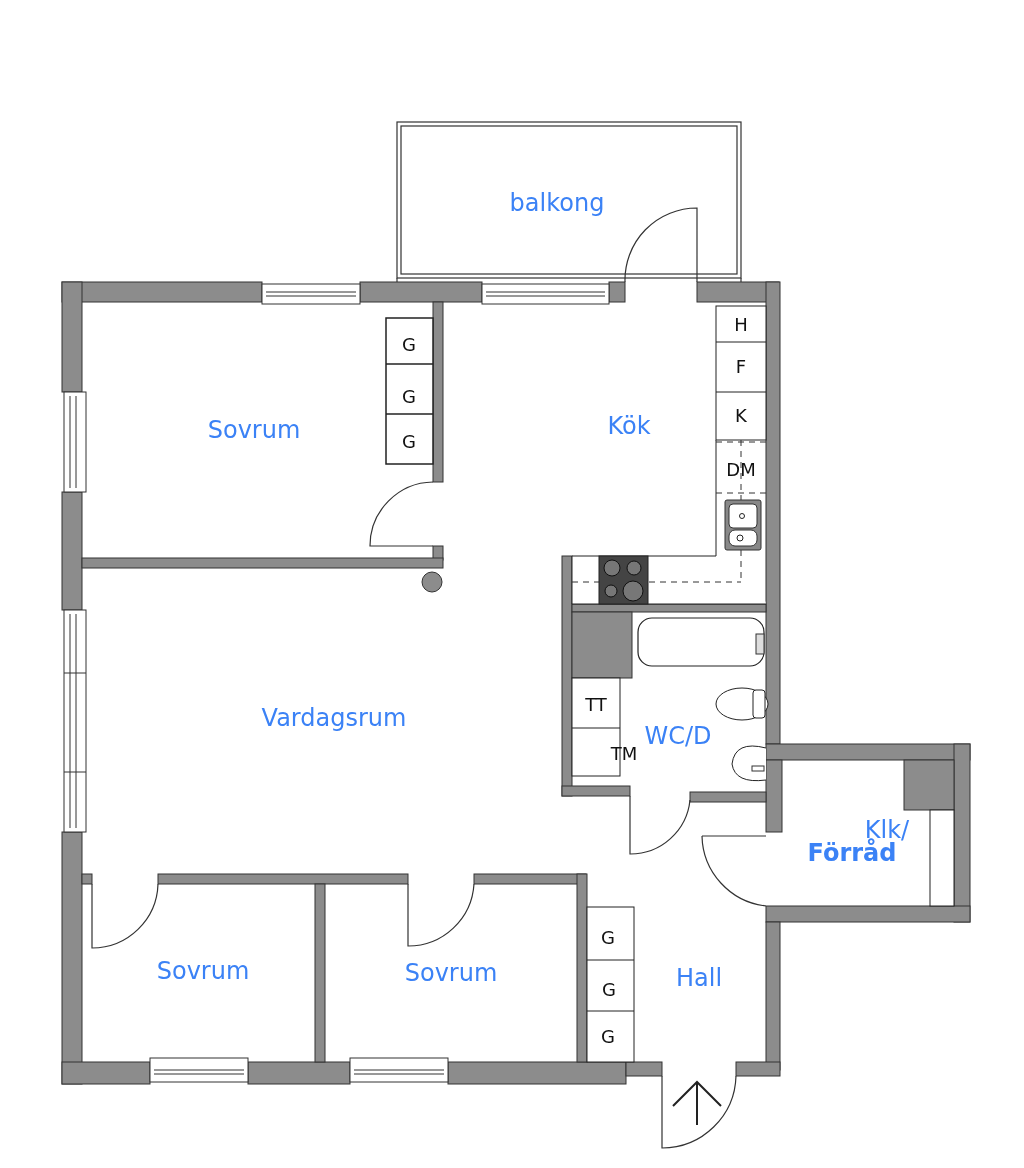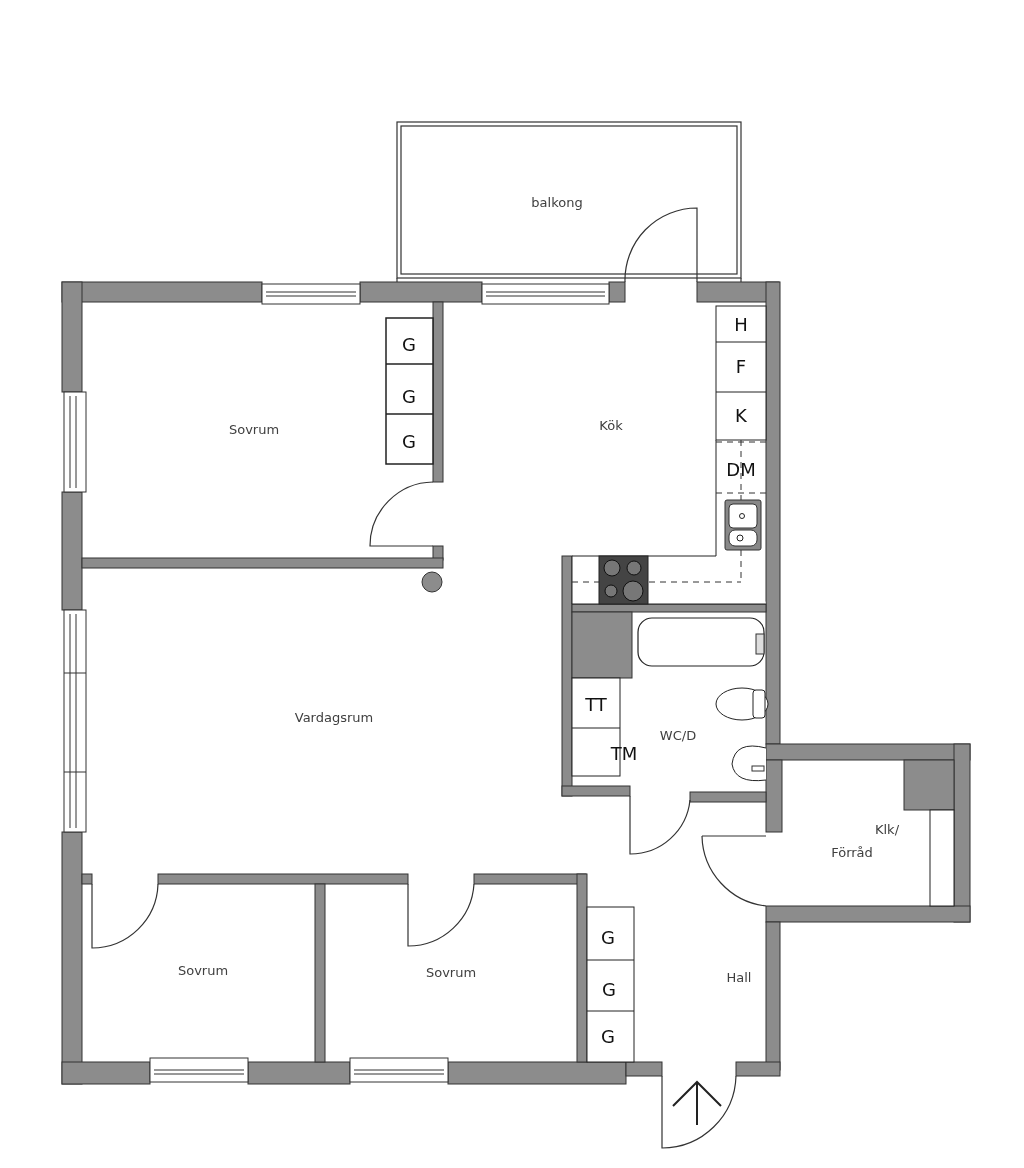--- a/index.html
+++ b/index.html
@@ -1,19 +1,19 @@
 <!DOCTYPE html>
 <html><head>
 <meta charset="utf-8">
 <style>
   html, body { margin:0; padding:0; background:#ffffff; }
   body { width:1024px; height:1168px; position:relative; overflow:hidden;
          font-family:"DejaVu Sans", sans-serif; }
   svg#plan { position:absolute; left:0; top:0; }
-  .lbl { position:absolute; color:#404040; font-size:13px; white-space:nowrap;
+  .lbl { position:absolute; color:#3b82f6; font-size:24px; white-space:nowrap;
          transform:translate(-50%,-50%); text-align:center; line-height:24px; }
   .ap { position:absolute; font-size:18px; color:#111; transform:translate(-50%,-50%); }
 </style>
 </head>
 <body>
 
 <svg id="plan" width="1024" height="1168" viewBox="0 0 1024 1168">
   <g fill="#8c8c8c" stroke="#333" stroke-width="1">
 
     <rect x="62" y="282" width="200" height="20"></rect>
@@ -163,28 +163,28 @@
 
   <g fill="#fff" stroke="#222" stroke-width="1">
     <rect x="930" y="810" width="24" height="96"></rect>
   </g>
 
   <circle cx="432" cy="582" r="10" fill="#8c8c8c" stroke="#333"></circle>
 </svg>
 
 <div class="lbl" style="left:557px;top:203px;">balkong</div>
 <div class="lbl" style="left:254px;top:430px;">Sovrum</div>
-<div class="lbl" style="left:611px;top:426px;">Kök</div>
+<div class="lbl" style="left:629px;top:426px;">Kök</div>
 <div class="lbl" style="left:318px;top:718px;margin-left:16px;">Vardagsrum</div>
 <div class="lbl" style="left:678px;top:736px;text-align:right;">WC/D</div>
 <div class="lbl" style="left:887px;top:830px;">Klk/</div>
-<div class="lbl" style="left:852px;top:853px;">Förråd</div>
+<div class="lbl" style="left:852px;top:853px;font-weight:bold;">Förråd</div>
 <div class="lbl" style="left:203px;top:971px;">Sovrum</div>
 <div class="lbl" style="left:451px;top:973px;">Sovrum</div>
-<div class="lbl" style="left:699px;top:978px;margin-left:40px;">Hall</div>
+<div class="lbl" style="left:699px;top:978px;">Hall</div>
 
 <div class="ap" style="left:409px;top:344px;">G</div>
 <div class="ap" style="left:409px;top:396px;">G</div>
 <div class="ap" style="left:409px;top:441px;">G</div>
 
 <div class="ap" style="left:608px;top:937px;">G</div>
 <div class="ap" style="left:609px;top:989px;">G</div>
 <div class="ap" style="left:608px;top:1036px;">G</div>
 
 <div class="ap" style="left:741px;top:324px;">H</div>

